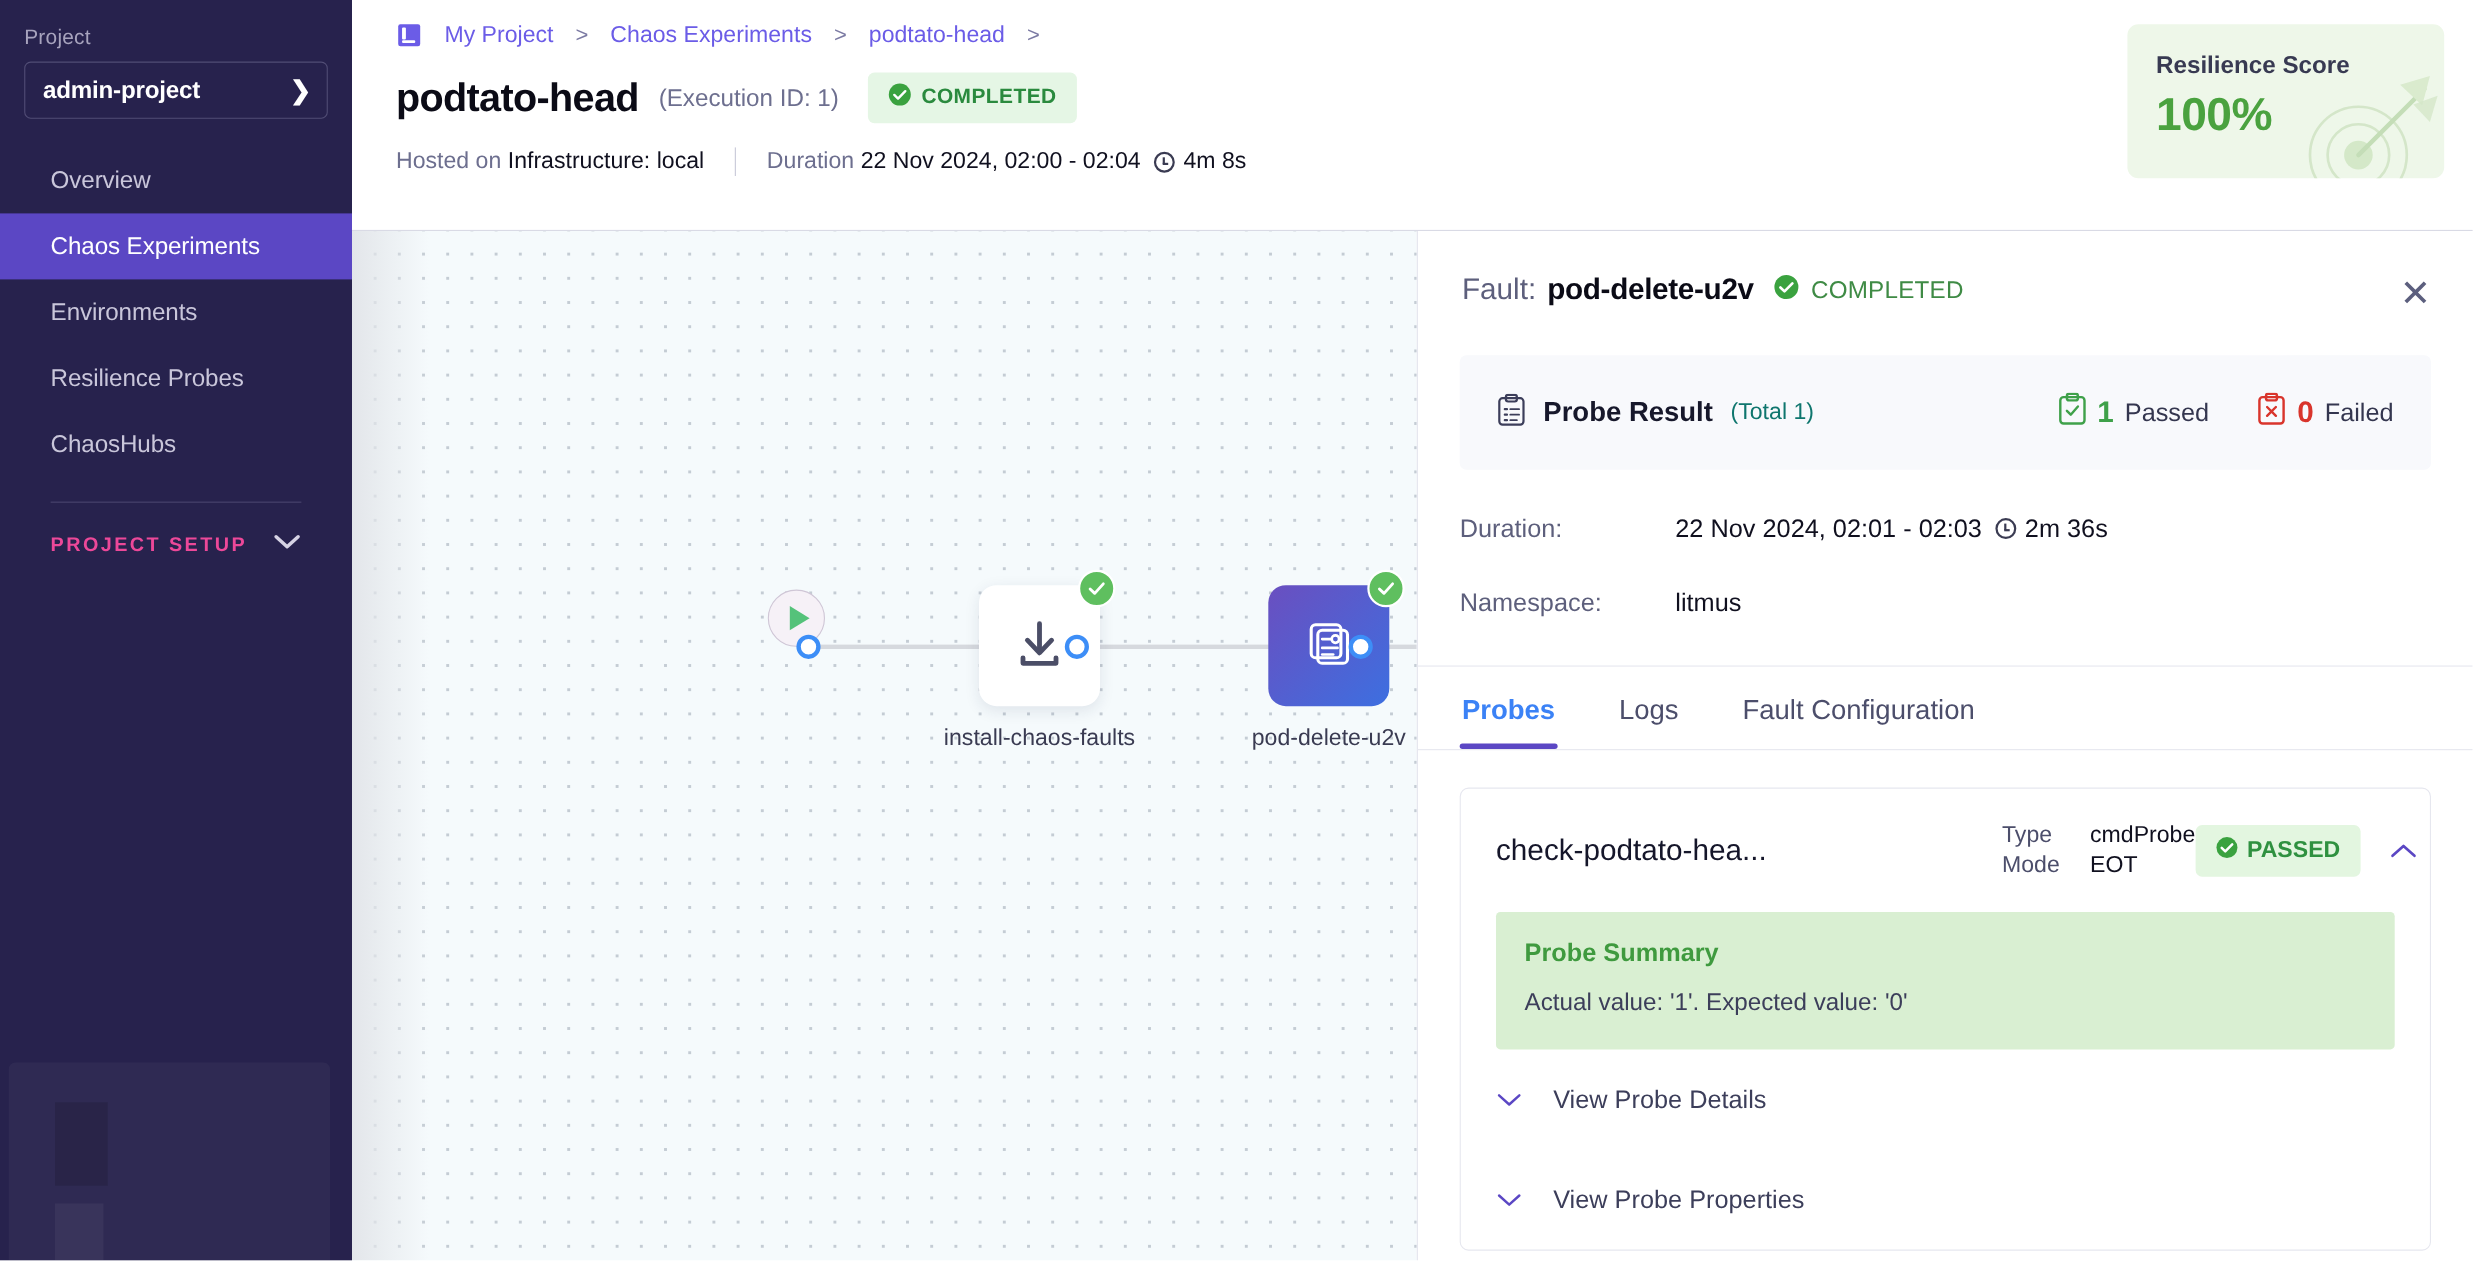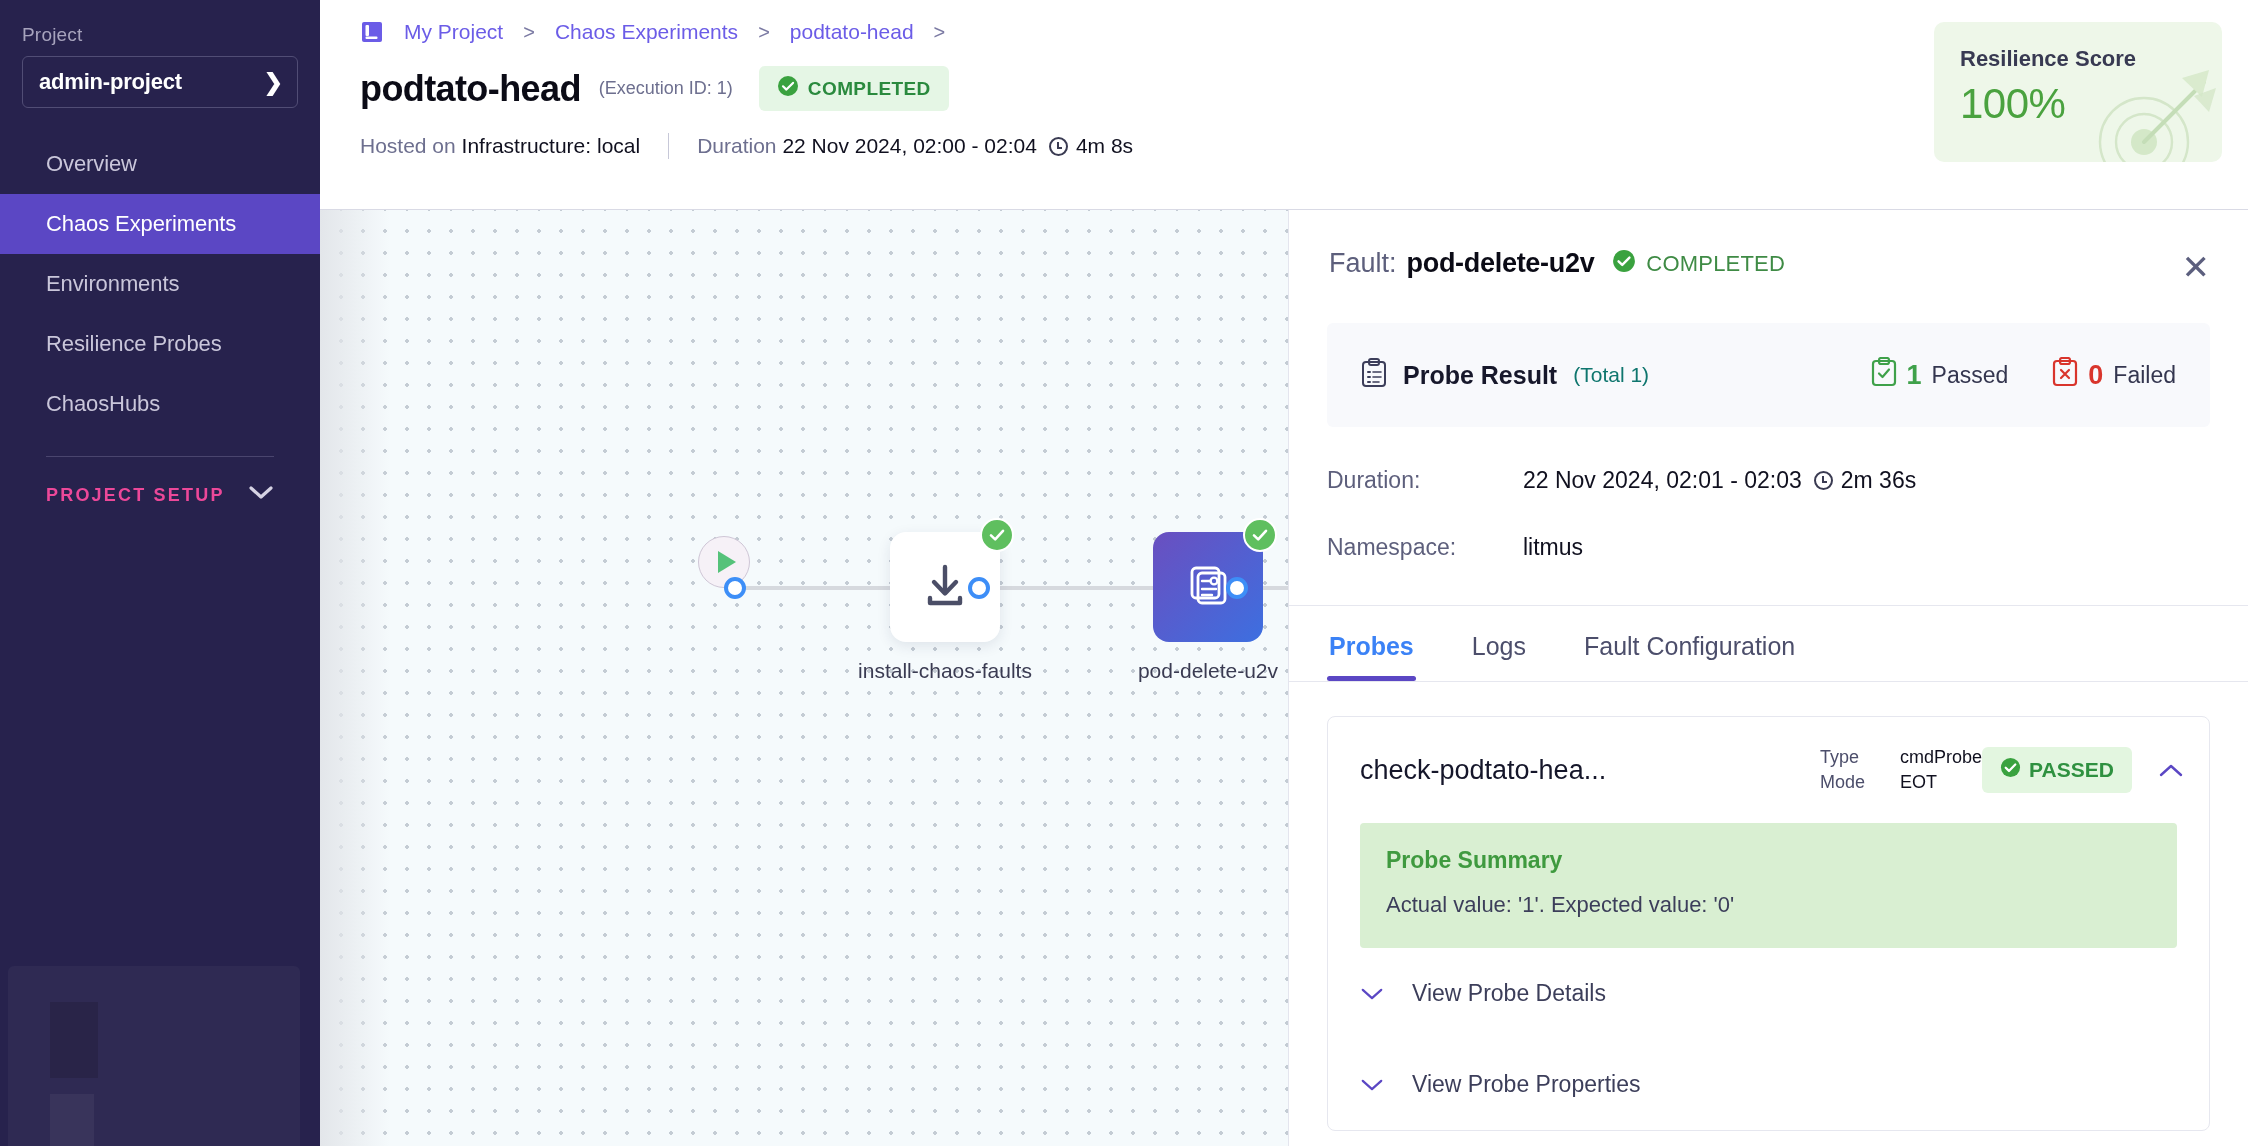--- a/index.html
+++ b/index.html
@@ -63,41 +63,41 @@
     padding: 0 0 0 40px;
   }
   .crumbs { display: flex; align-items: center; gap: 20px; padding-top: 20px; font-size: 21px; }
   .crumb-icon { width: 24px; height: 24px; position: relative; display:inline-block; }
   .crumb-link { color: #6b5ce7; cursor: pointer; }
   .crumb-sep { color: #7b7aa3; font-size: 20px; }
   .crumb-last { color: #6b5ce7; cursor: pointer; }
 
   .title-row { display: flex; align-items: center; gap: 18px; margin-top: 22px; }
   .exp-title { font-size: 36px; font-weight: 700; color: #0b0b16; letter-spacing: -.6px; }
-  .exp-id { font-size: 18px; color: #6d6f8f; }
+  .exp-id { font-size: 22px; color: #6d6f8f; }
   .status-pill {
     display: inline-flex; align-items: center; gap: 9px;
     background: #e5f6e5; border-radius: 6px; padding: 9px 18px;
     color: #2a8a3e; font-size: 19px; font-weight: 700; letter-spacing: .4px;
     margin-left: 8px;
   }
   .meta-row { display: flex; align-items: center; gap: 0; margin-top: 22px; font-size: 21px; }
   .meta-label { color: #6d6f8f; }
   .meta-value { color: #10101f; }
   .meta-sep { width: 1px; height: 26px; background: #c7c8d8; margin: 0 28px; }
   .clock { display:inline-block; width:19px; height:19px; border:2px solid #3a3b52; border-radius:50%; position:relative; margin:0 8px 0 12px; vertical-align:-2px;}
   .clock::after{content:"";position:absolute;left:6px;top:3px;width:2px;height:6px;background:#3a3b52;}
   .clock::before{content:"";position:absolute;left:6px;top:8px;width:5px;height:2px;background:#3a3b52;}
 
   .score-card {
     position: absolute; right: 26px; top: 22px; width: 288px; height: 140px;
     background: #eef7e9; border-radius: 10px; padding: 24px 0 0 26px; overflow: hidden;
   }
   .score-label { font-size: 22px; color: #383a52; font-weight: 600; }
-  .score-value { font-size: 42px; font-weight: 400; color: #4aa23f; margin-top: 8px; letter-spacing: -.5px; }
+  .score-value { font-size: 42px; font-weight: 700; color: #4aa23f; margin-top: 8px; letter-spacing: -.5px; }
   .score-art { position: absolute; right: -10px; bottom: -26px; opacity: .85; }
 
   
   .content { position: relative; height: 936px; display: flex; }
   .canvas {
     position: relative; flex: 1 1 auto; overflow: hidden;
     background-color: #f5fafc;
     background-image: radial-gradient(#c4ccd4 1.6px, transparent 1.6px);
     background-size: 22px 22px; background-position: 10px 10px;
   }
@@ -165,21 +165,21 @@
   .tab.active { color:#3b82f6; font-weight:700; }
   .tab.active::after{content:"";position:absolute;left:0;right:0;bottom:0;height:5px;background:#5b47c4;border-radius:3px;}
   .tabs-underline { height:1px; background:#e6e7ef; }
 
   .probe-card {
     margin: 34px 38px 0 38px; border: 1px solid #e6e7ef; border-radius: 8px; background:#fff;
     overflow: hidden;
   }
   .probe-card-head { display:flex; align-items:center; padding: 26px 32px 26px 32px; }
   .probe-name { font-size: 27px; color: #15162a; flex: 0 0 460px; }
-  .probe-tm { font-size: 18px; }
+  .probe-tm { font-size: 21px; }
   .probe-tm-row { display:flex; gap: 18px; margin: 4px 0; }
   .probe-tm-k { color:#4c4e6b; width: 62px; }
   .probe-tm-v { color:#10101f; }
   .passed-pill {
     margin-left: auto; display:inline-flex; align-items:center; gap:8px;
     background:#e3f6e0; color:#2f9140; font-weight:700; font-size:21px;
     border-radius:6px; padding: 10px 18px;
   }
   .collapse-caret { margin-left: 26px; color:#5b47c4; font-size: 26px; cursor:pointer; }
 

